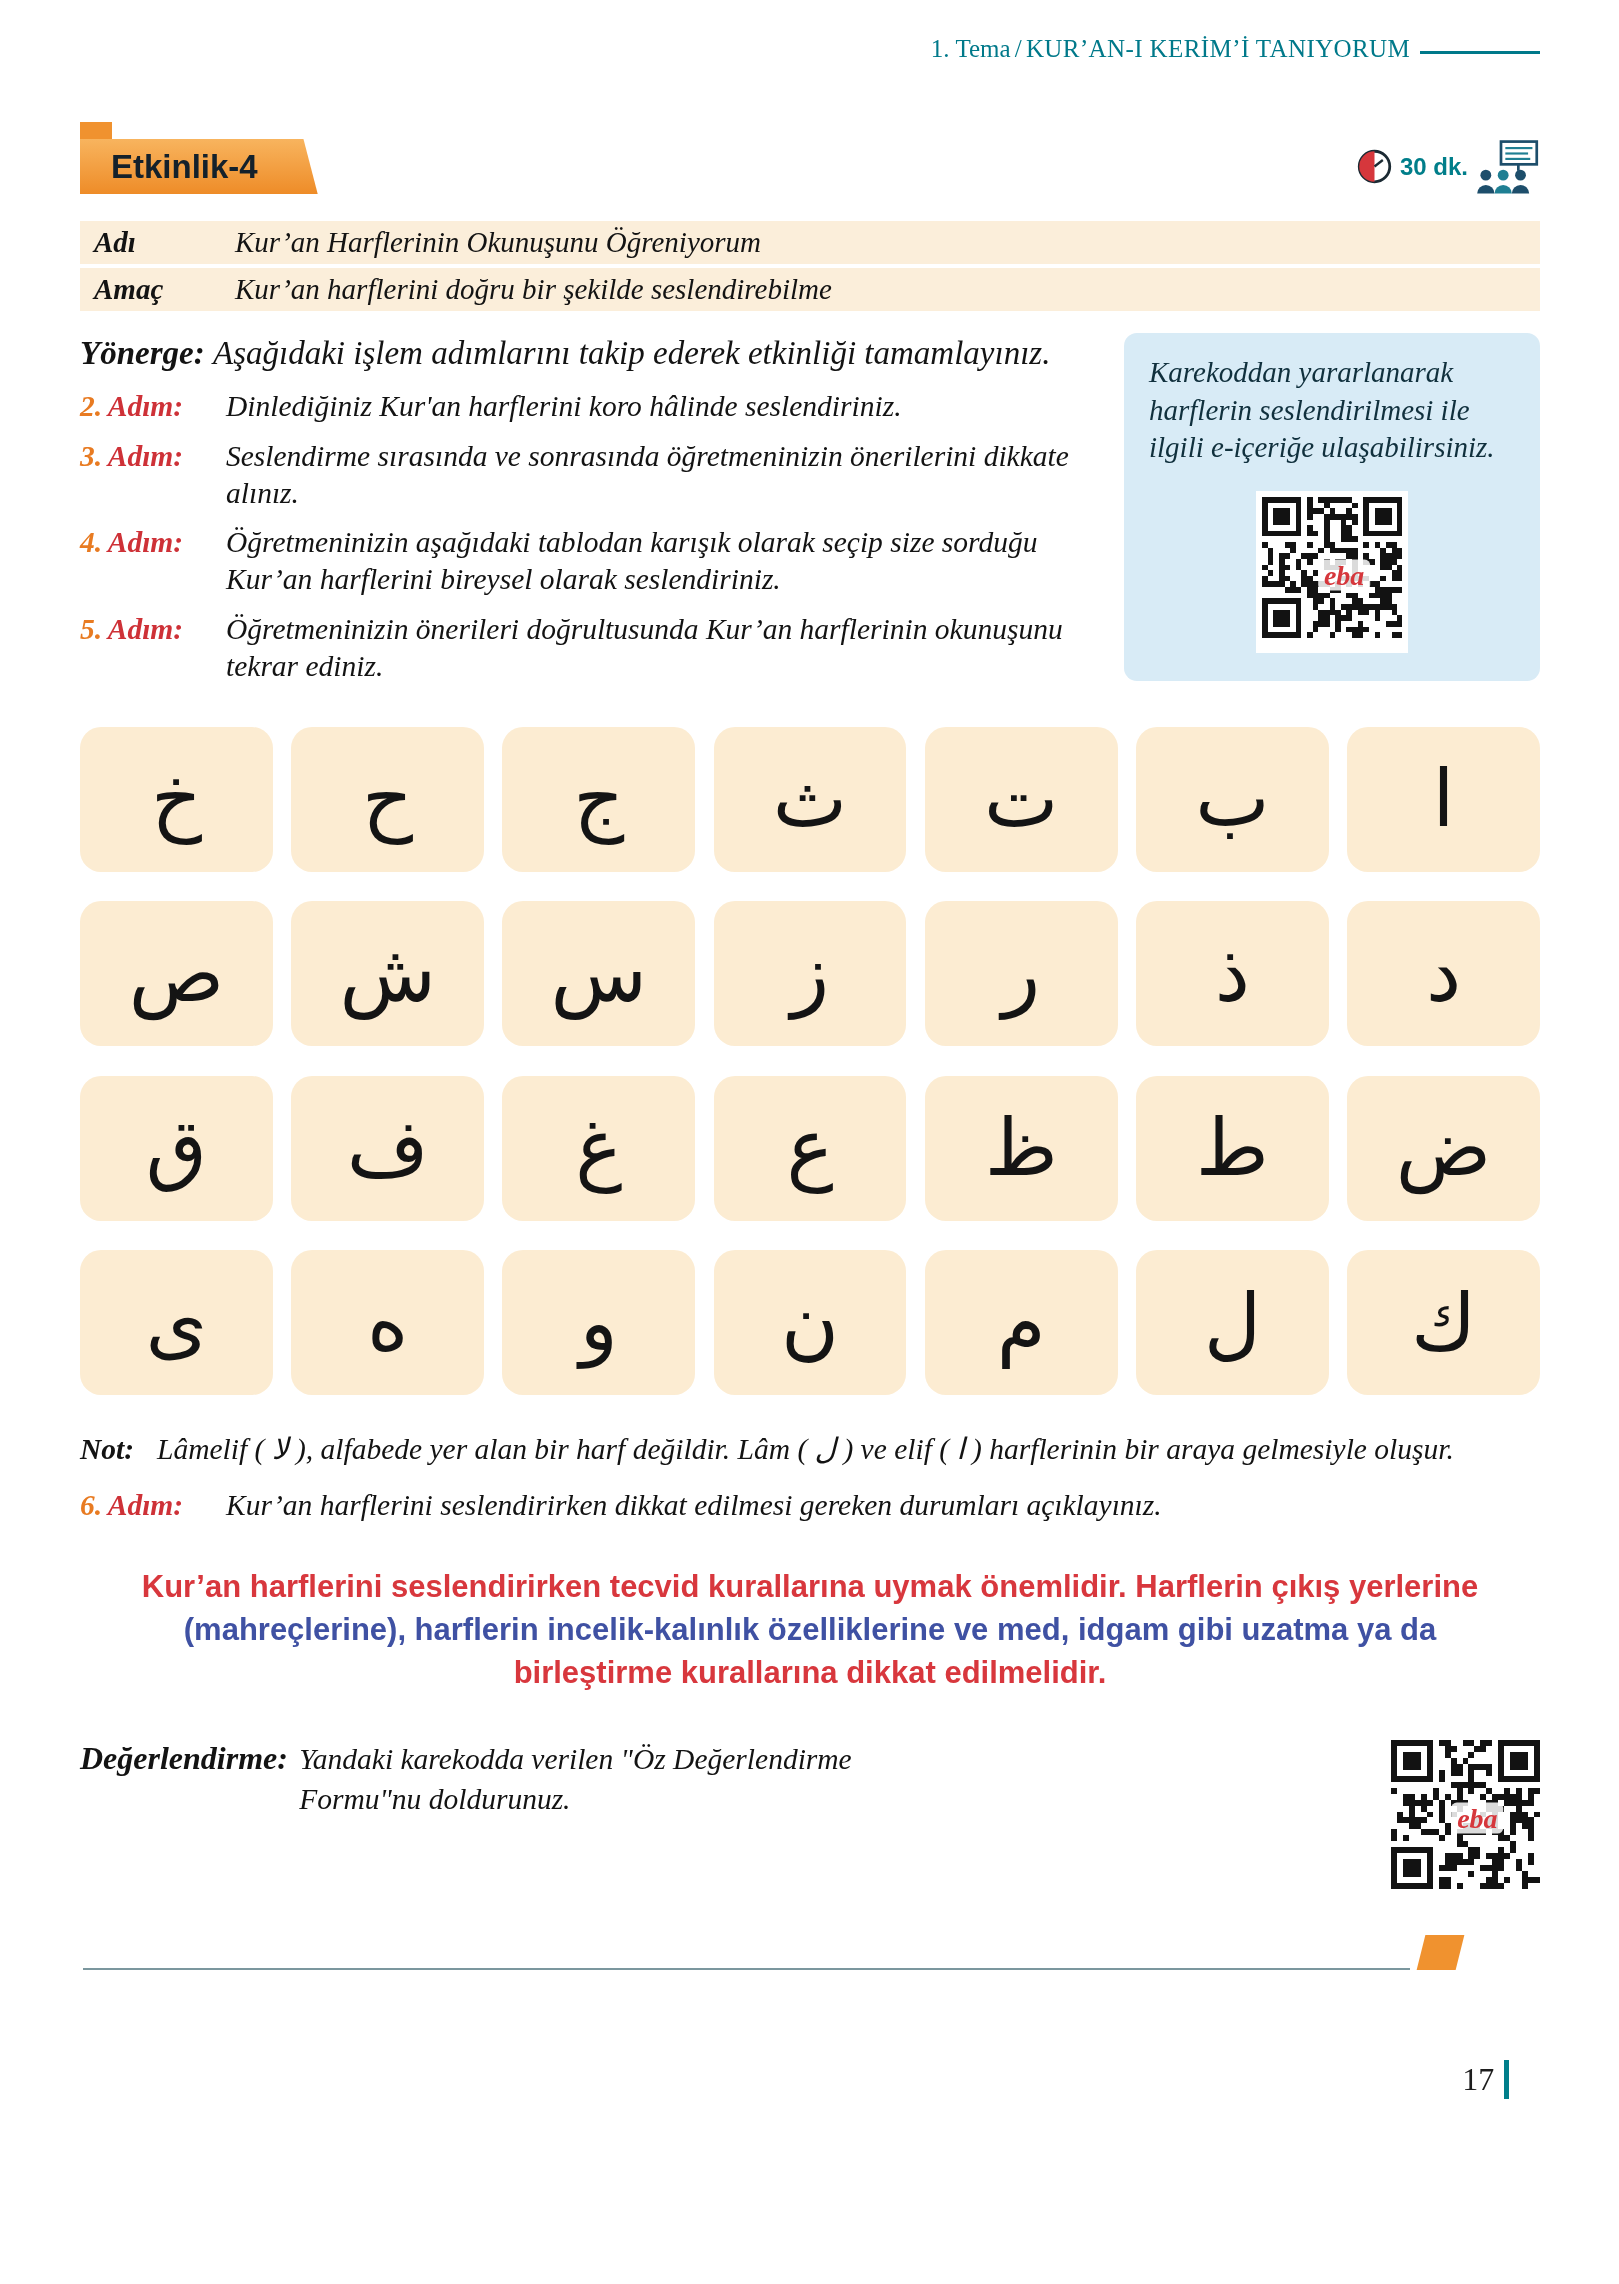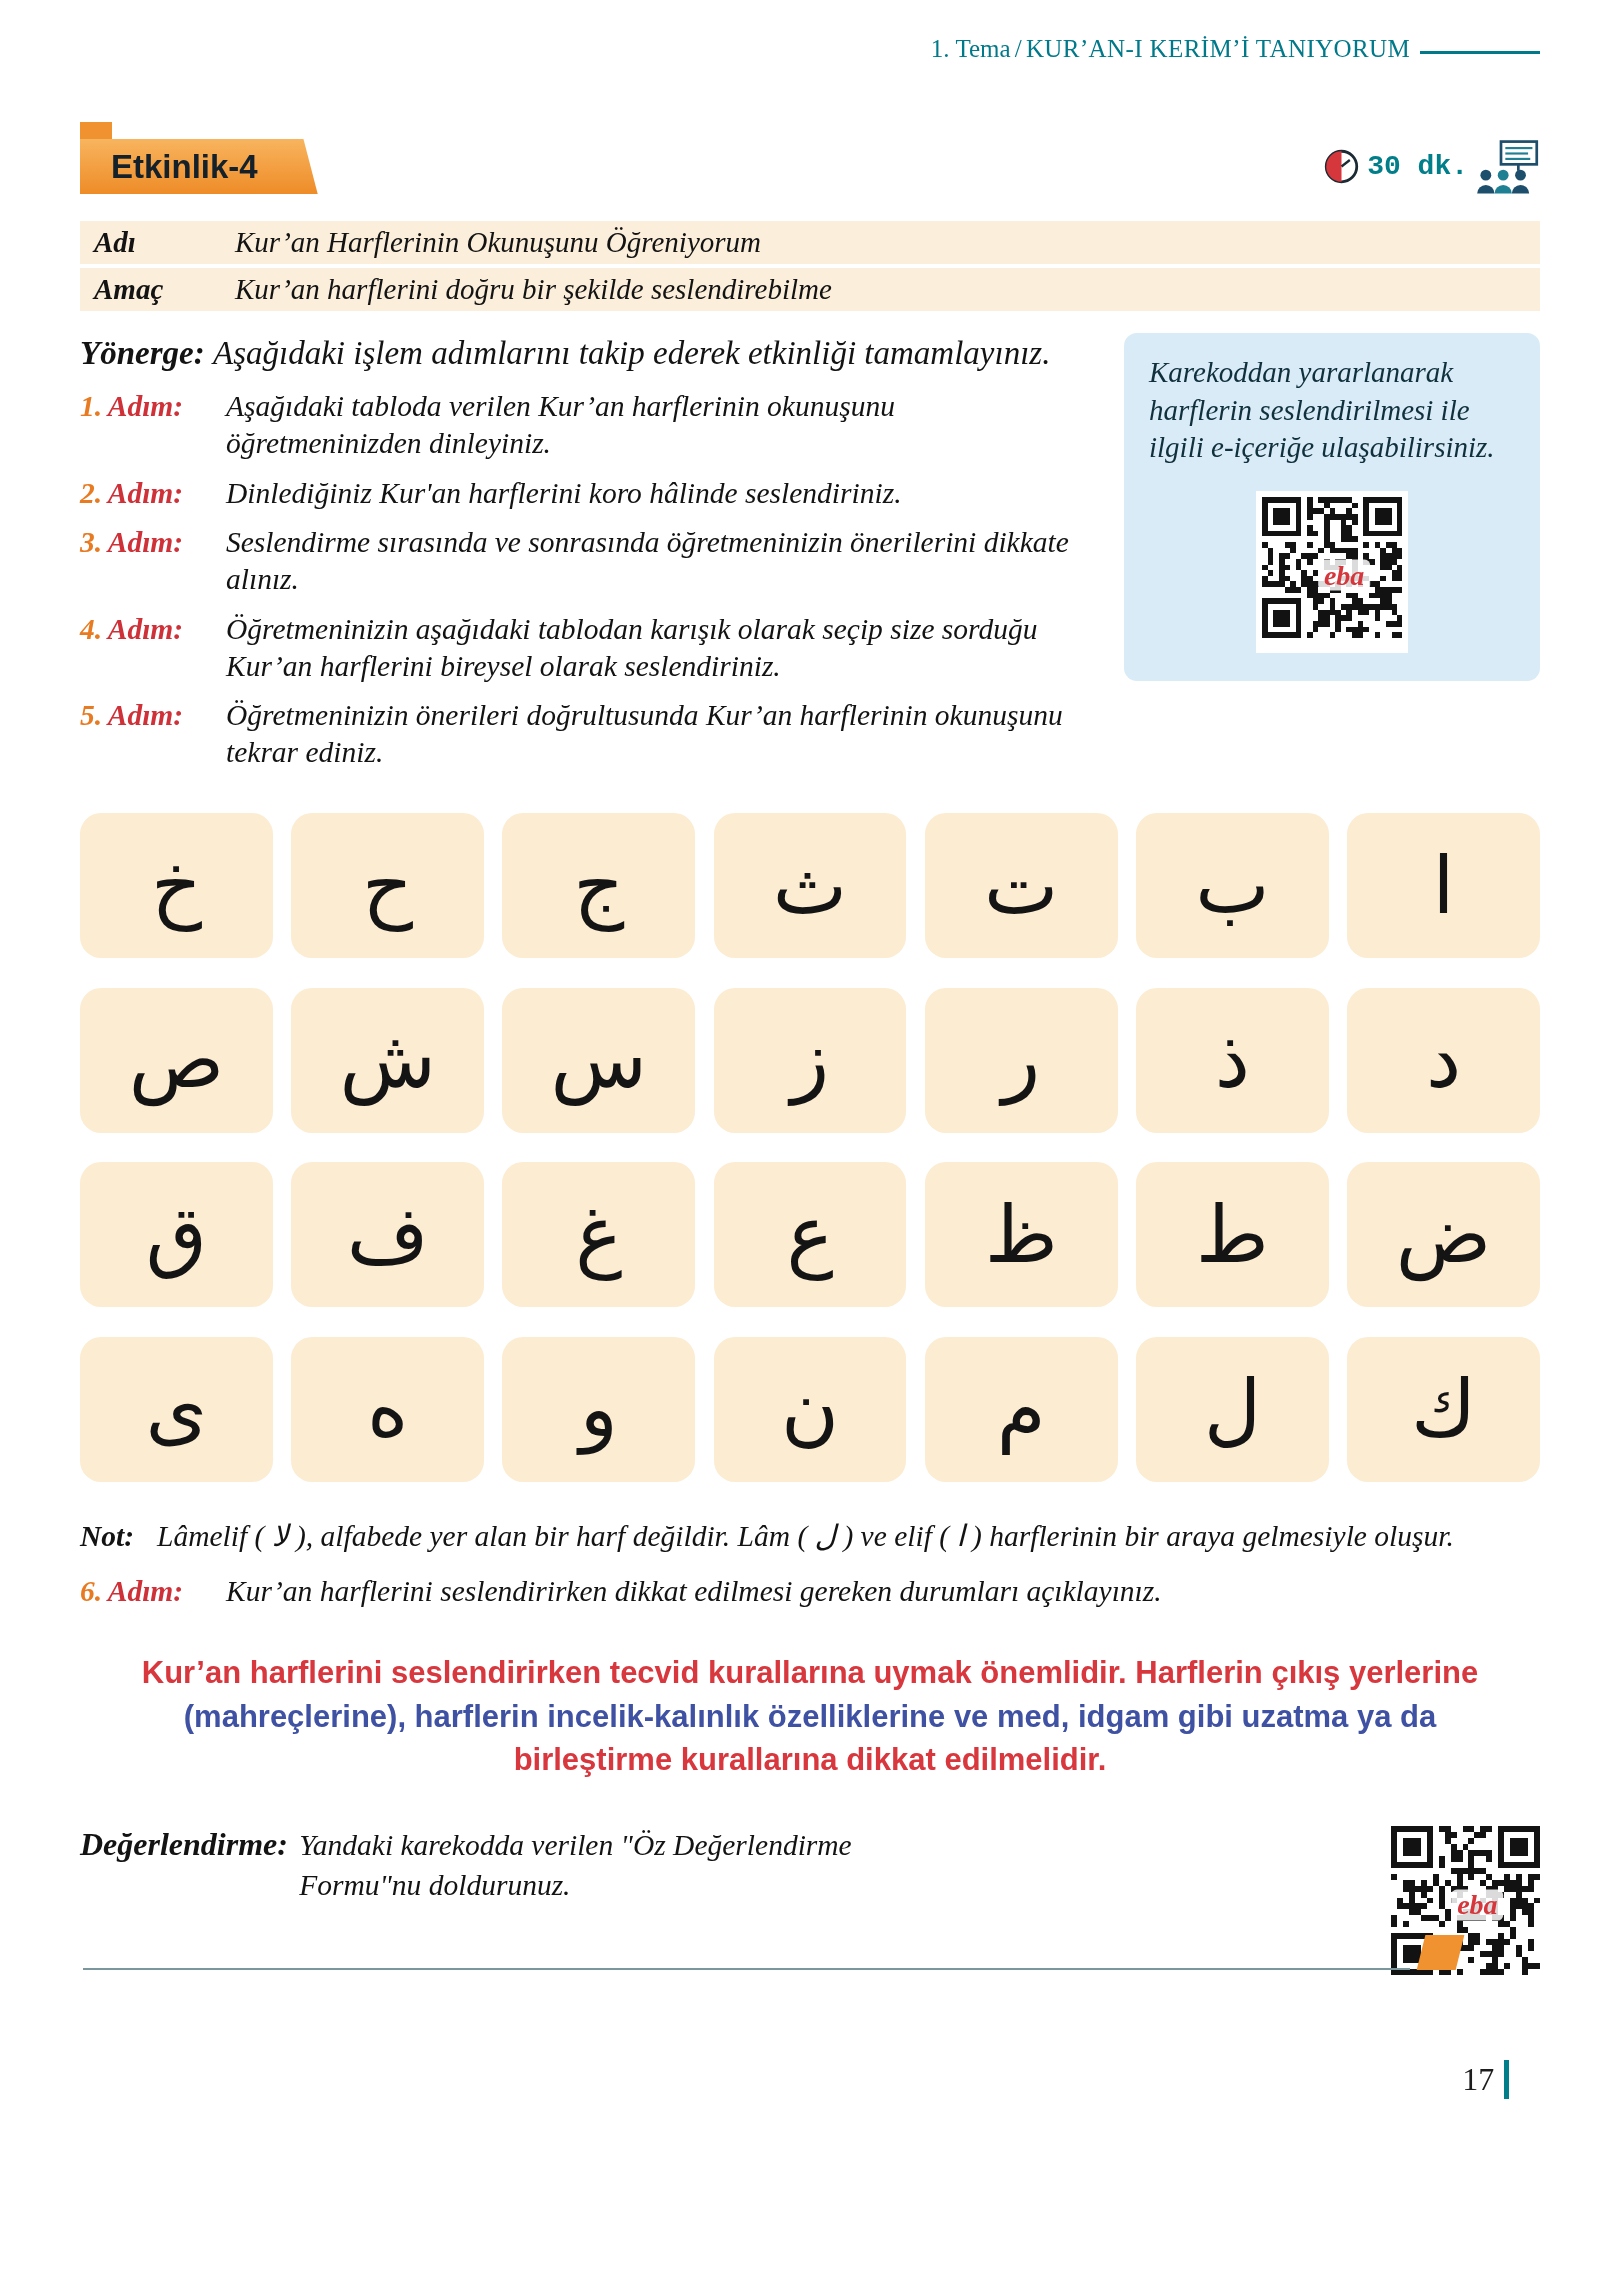--- a/index.html
+++ b/index.html
@@ -49,22 +49,22 @@
     background: linear-gradient(180deg, #f8b45e, #ee8c28);
     clip-path: polygon(0 0, 94% 0, 100% 100%, 0 100%);
     padding: 8.4px 60px 8.4px 31px;
     font-family: "Liberation Sans", sans-serif;
     font-weight: bold;
     font-size: 33px;
     color: #14212b;
   }
   .duration { display: flex; align-items: center; gap: 7px; }
   .duration-text {
-    font-family: Liberation Mono, monospace;
-    font-weight: bold; font-size: 28px; color: #007e8a;
+    font-family: Liberation Sans, sans-serif;
+    font-weight: bold; font-size: 24px; color: #007e8a;
   }
 
   
   .info-table { margin-top: 27px; }
   .info-row {
     display: flex; background: #fbeeda; margin-bottom: 4px;
     padding: 4.9px 0; font-size: 29px; align-items: baseline;
   }
   .info-label { width: 155px; padding-left: 14px; font-weight: bold; font-style: italic; flex: none; }
   .info-value { font-style: italic; }
@@ -208,24 +208,20 @@
         <span class="info-value">Kur’an harflerini doğru bir şekilde seslendirebilme</span>
       </div>
     </div>
 
     <div class="main-row">
       <div class="steps-col">
         <div class="directive">
           <span class="directive-label">Yönerge:</span><span>Aşağıdaki işlem adımlarını takip ederek etkinliği tamamlayınız.</span>
         </div>
 
-        <div class="step">
-          <span class="step-head"><span class="step-num">1.</span><span class="step-label">Adım:</span></span>
-          <span class="step-text">Aşağıdaki tabloda verilen Kur’an harflerinin okunuşunu öğretmeninizden dinleyiniz.</span>
-        </div>
         <div class="step">
           <span class="step-head"><span class="step-num">2.</span><span class="step-label">Adım:</span></span>
           <span class="step-text">Dinlediğiniz Kur'an harflerini koro hâlinde seslendiriniz.</span>
         </div>
         <div class="step">
           <span class="step-head"><span class="step-num">3.</span><span class="step-label">Adım:</span></span>
           <span class="step-text">Seslendirme sırasında ve sonrasında öğretmeninizin önerilerini dikkate alınız.</span>
         </div>
         <div class="step">
           <span class="step-head"><span class="step-num">4.</span><span class="step-label">Adım:</span></span>

